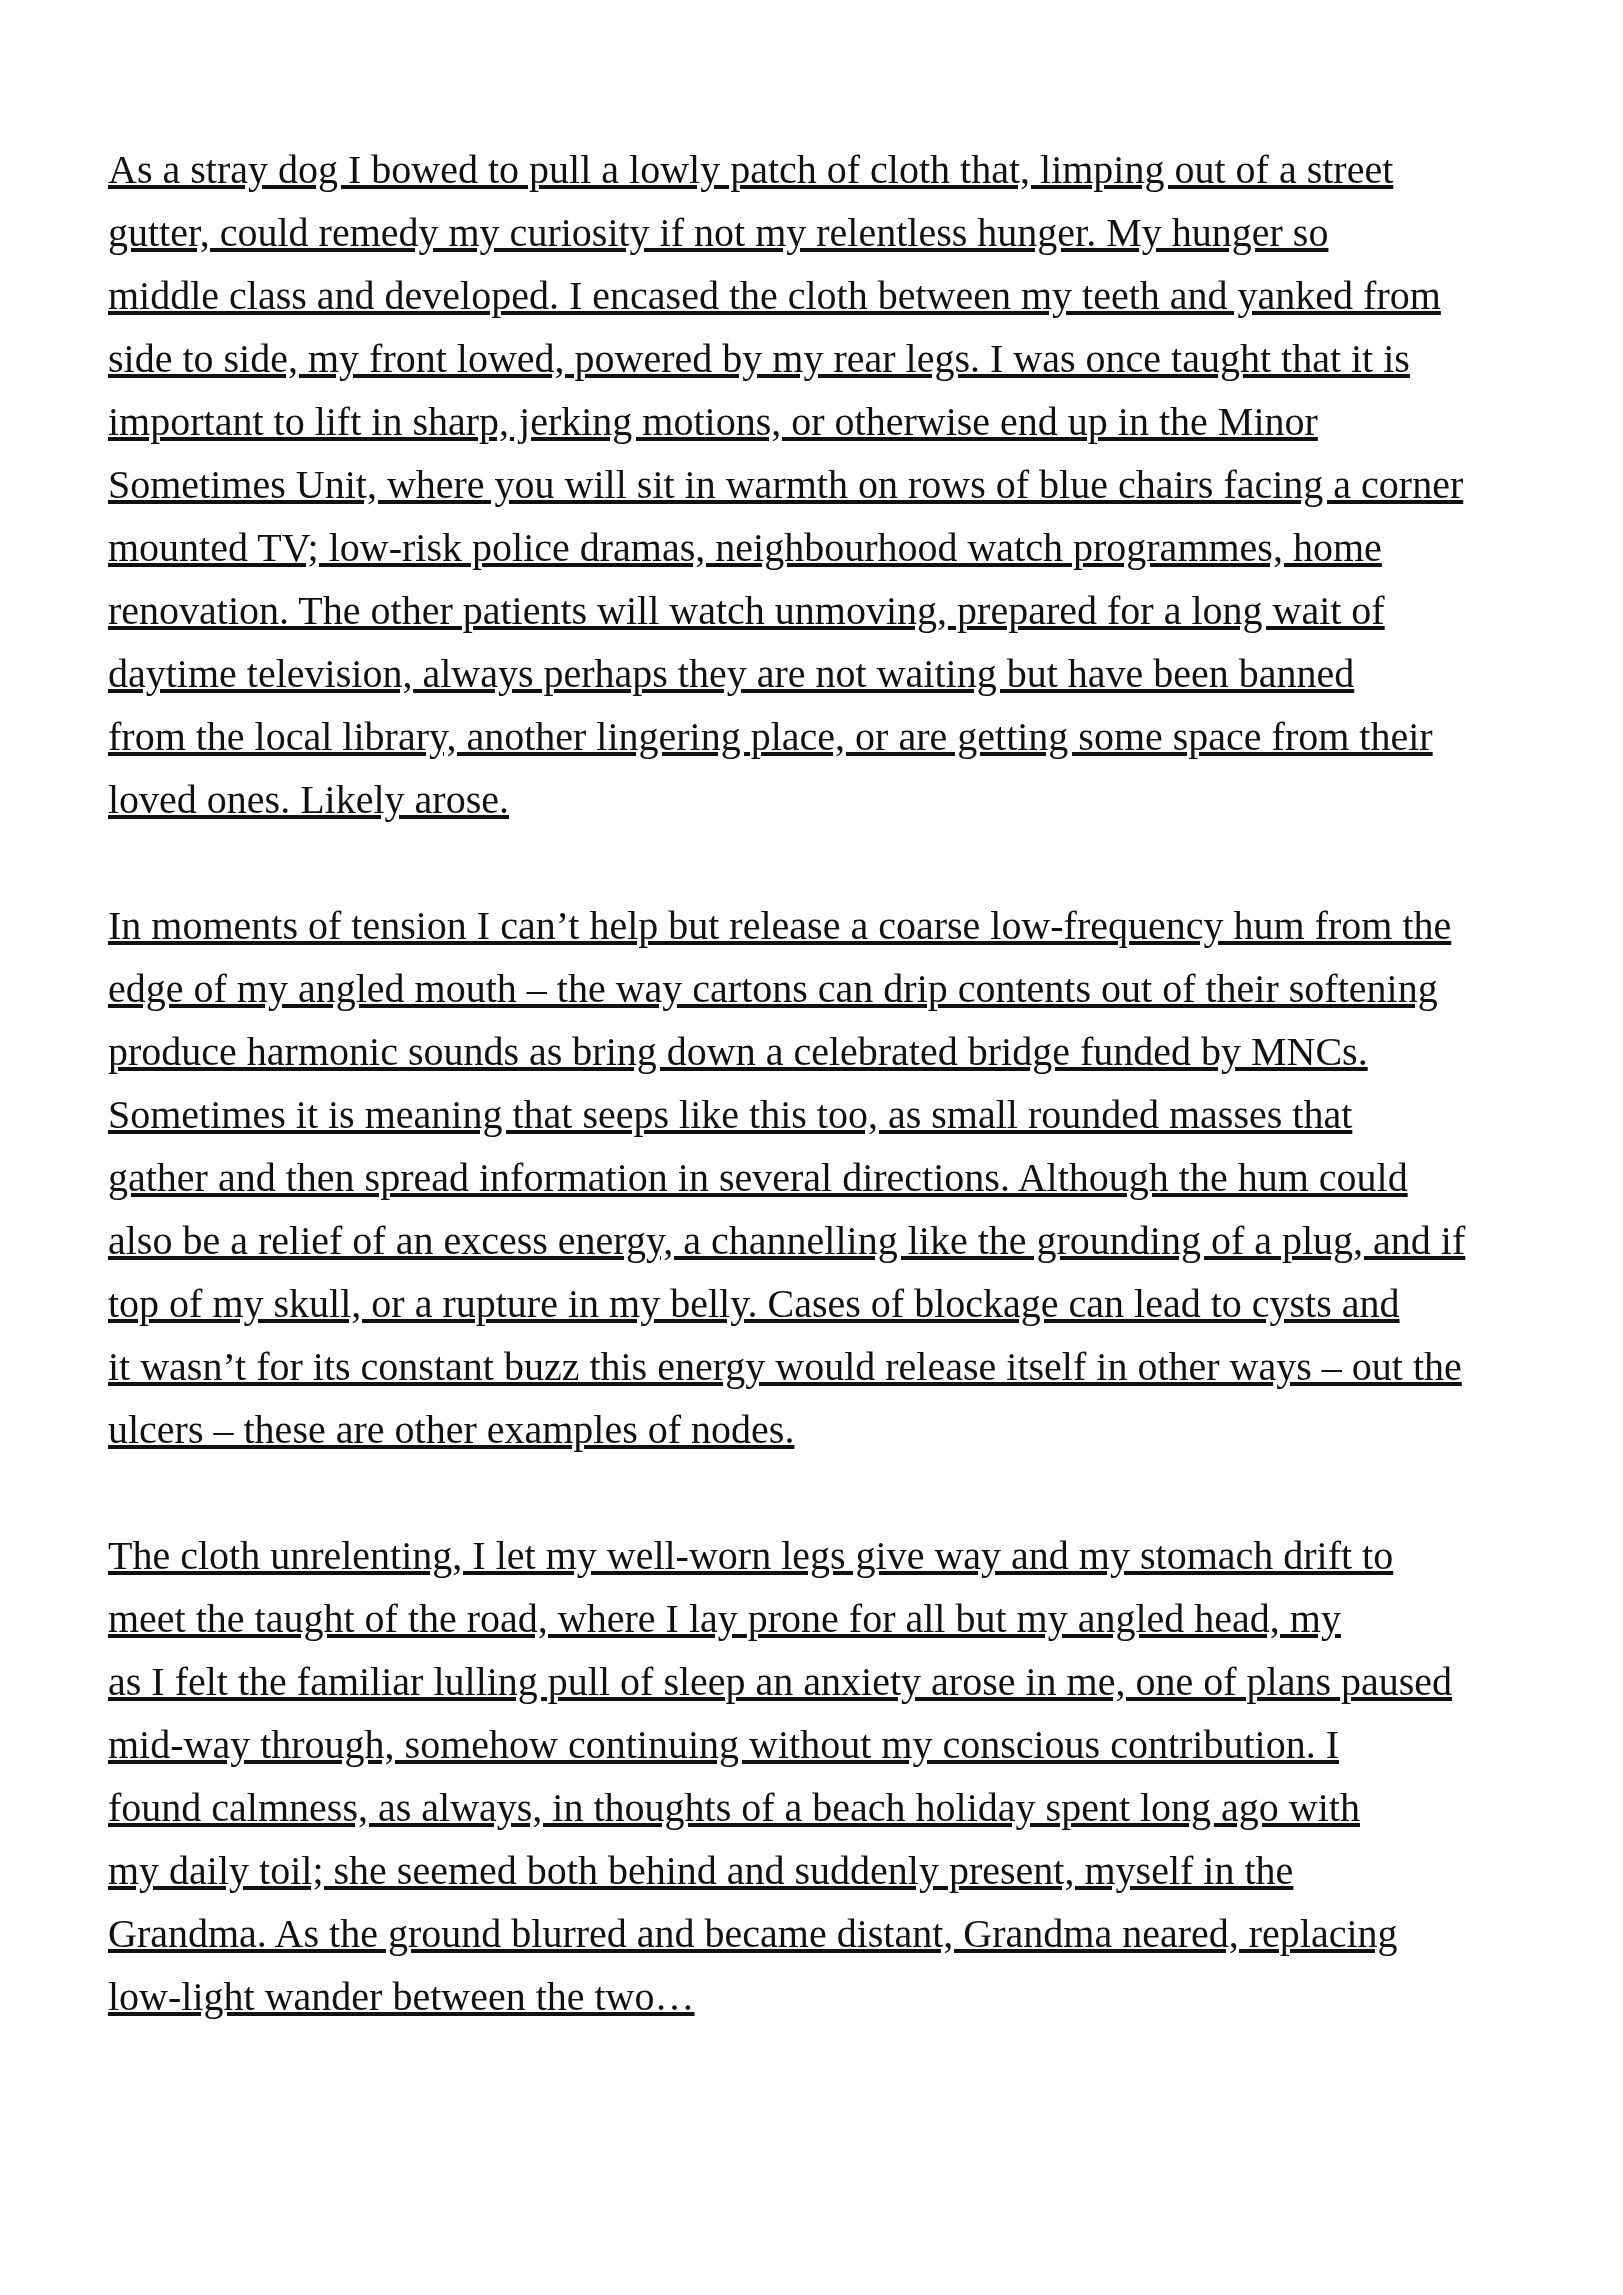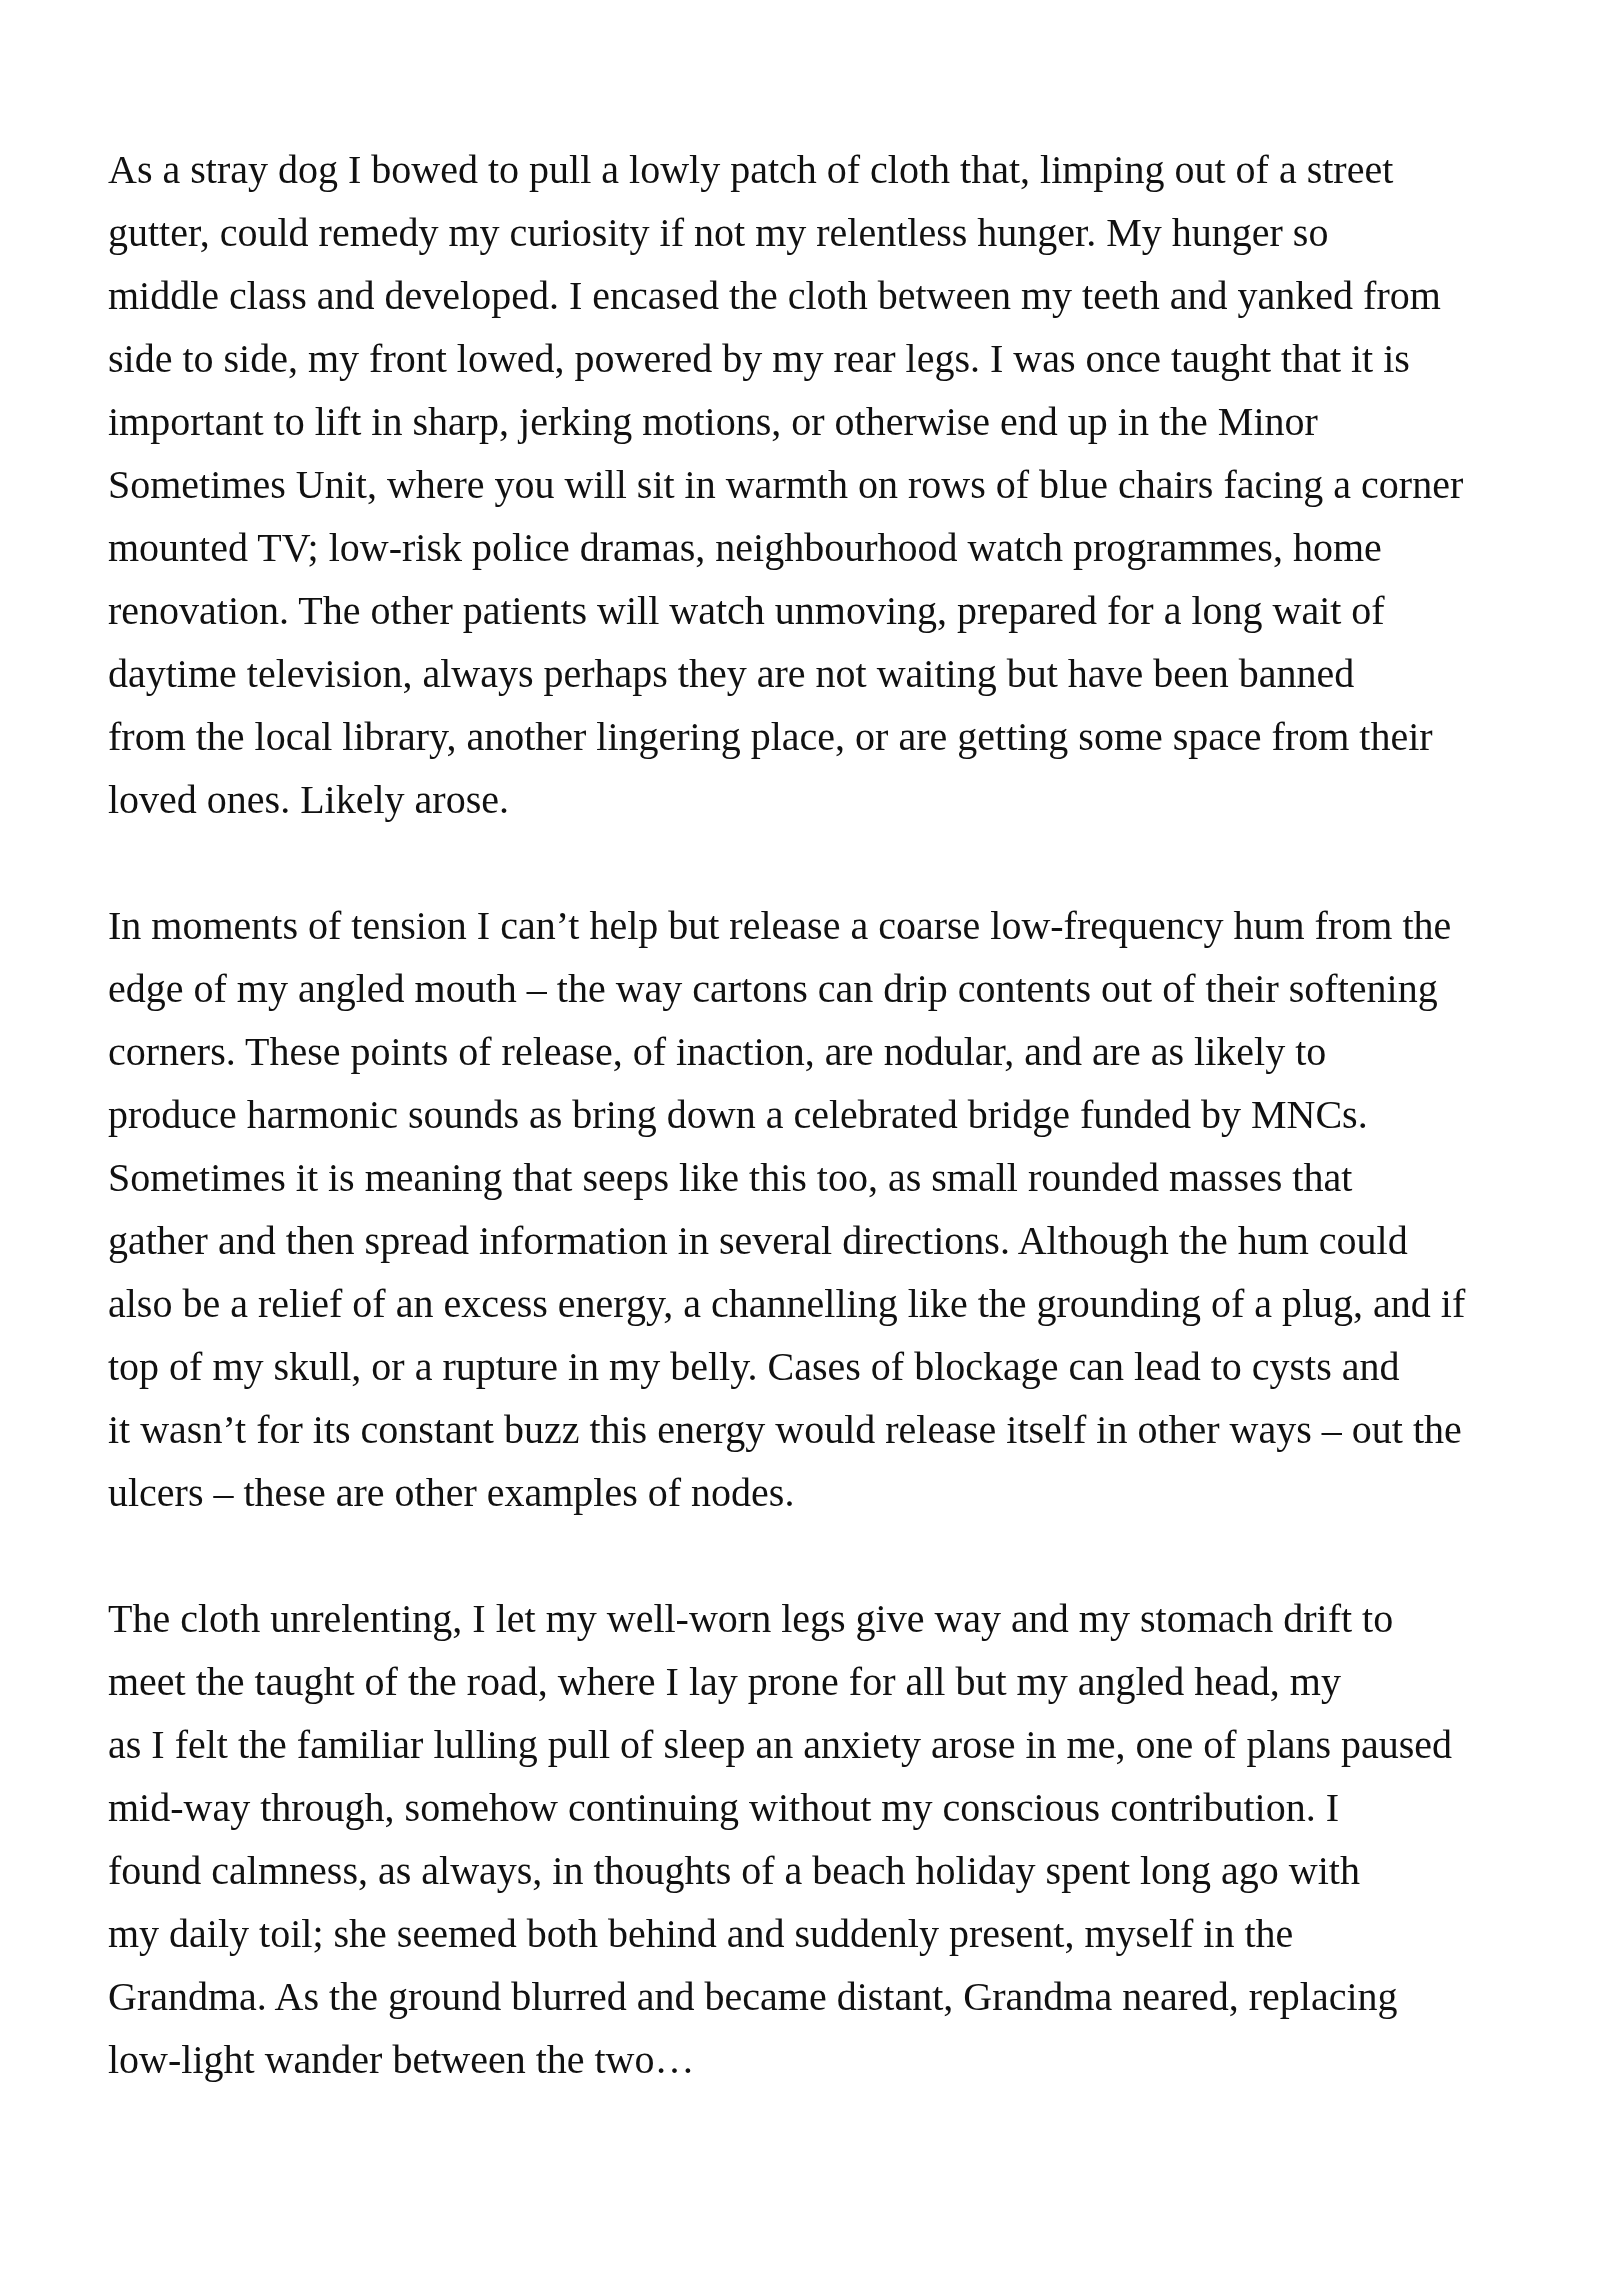--- a/index.html
+++ b/index.html
@@ -22,20 +22,21 @@
       font-family: "Liberation Serif", "DejaVu Serif", serif;
       font-size: 40px;
       line-height: 63px;
     }
     .para {
       margin: 0 0 63px 0;
     }
     .line {
       display: block;
       white-space: nowrap;
+      text-decoration: underline;
     }
   </style>
 </head>
 <body>
 
 <div class="page">
   <p class="para">
     <span class="line">As a stray dog I bowed to pull a lowly patch of cloth that, limping out of a street</span>
     <span class="line">gutter, could remedy my curiosity if not my relentless hunger. My hunger so</span>
     <span class="line">middle class and developed. I encased the cloth between my teeth and yanked from</span>
@@ -44,21 +45,20 @@
     <span class="line">Sometimes Unit, where you will sit in warmth on rows of blue chairs facing a corner</span>
     <span class="line">mounted TV; low-risk police dramas, neighbourhood watch programmes, home</span>
     <span class="line">renovation. The other patients will watch unmoving, prepared for a long wait of</span>
     <span class="line">daytime television, always perhaps they are not waiting but have been banned</span>
     <span class="line">from the local library, another lingering place, or are getting some space from their</span>
     <span class="line">loved ones. Likely arose.</span>
   </p>
   <p class="para">
     <span class="line">In moments of tension I can’t help but release a coarse low-frequency hum from the</span>
     <span class="line">edge of my angled mouth – the way cartons can drip contents out of their softening</span>
-    <span class="line">corners. These points of release, of inaction, are nodular, and are as likely to</span>
     <span class="line">produce harmonic sounds as bring down a celebrated bridge funded by MNCs.</span>
     <span class="line">Sometimes it is meaning that seeps like this too, as small rounded masses that</span>
     <span class="line">gather and then spread information in several directions. Although the hum could</span>
     <span class="line">also be a relief of an excess energy, a channelling like the grounding of a plug, and if</span>
     <span class="line">top of my skull, or a rupture in my belly. Cases of blockage can lead to cysts and</span>
     <span class="line">it wasn’t for its constant buzz this energy would release itself in other ways – out the</span>
     <span class="line">ulcers – these are other examples of nodes.</span>
   </p>
   <p class="para">
     <span class="line">The cloth unrelenting, I let my well-worn legs give way and my stomach drift to</span>

